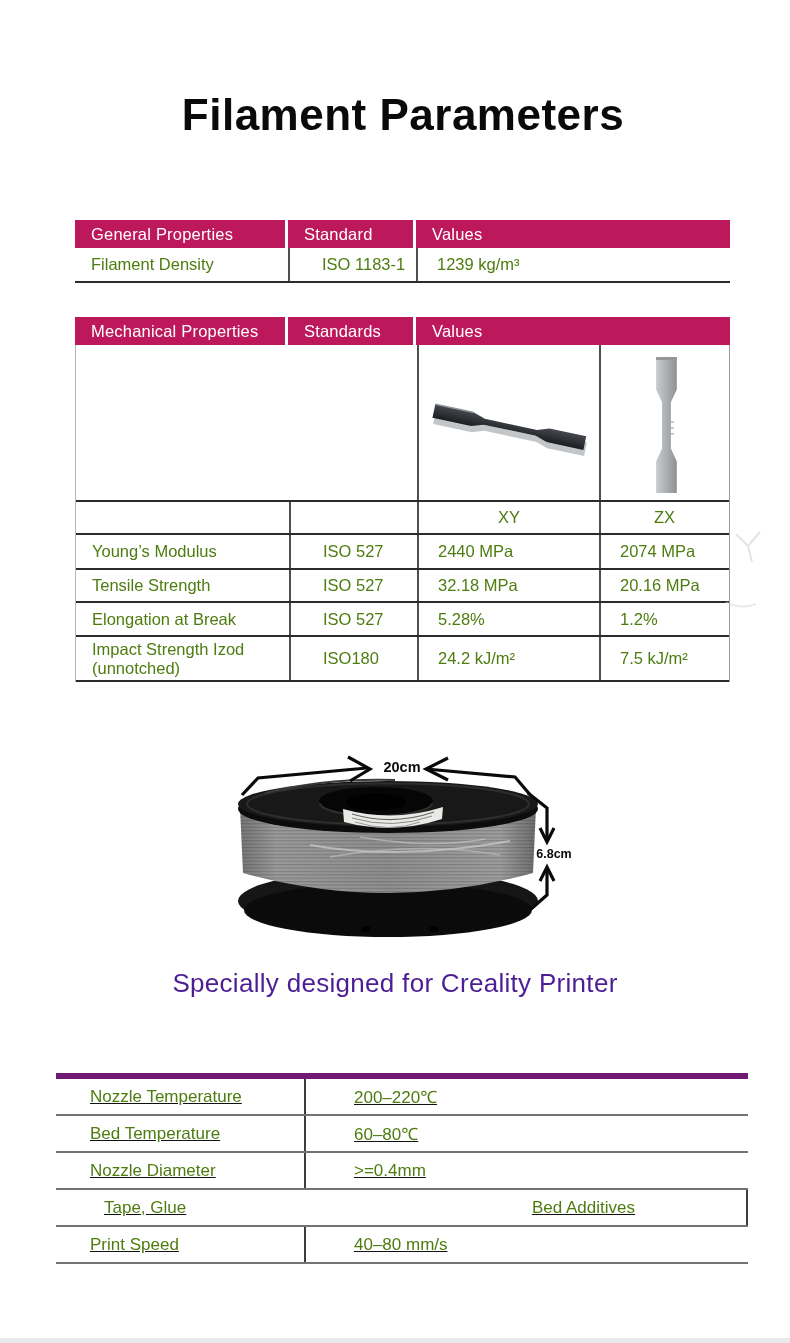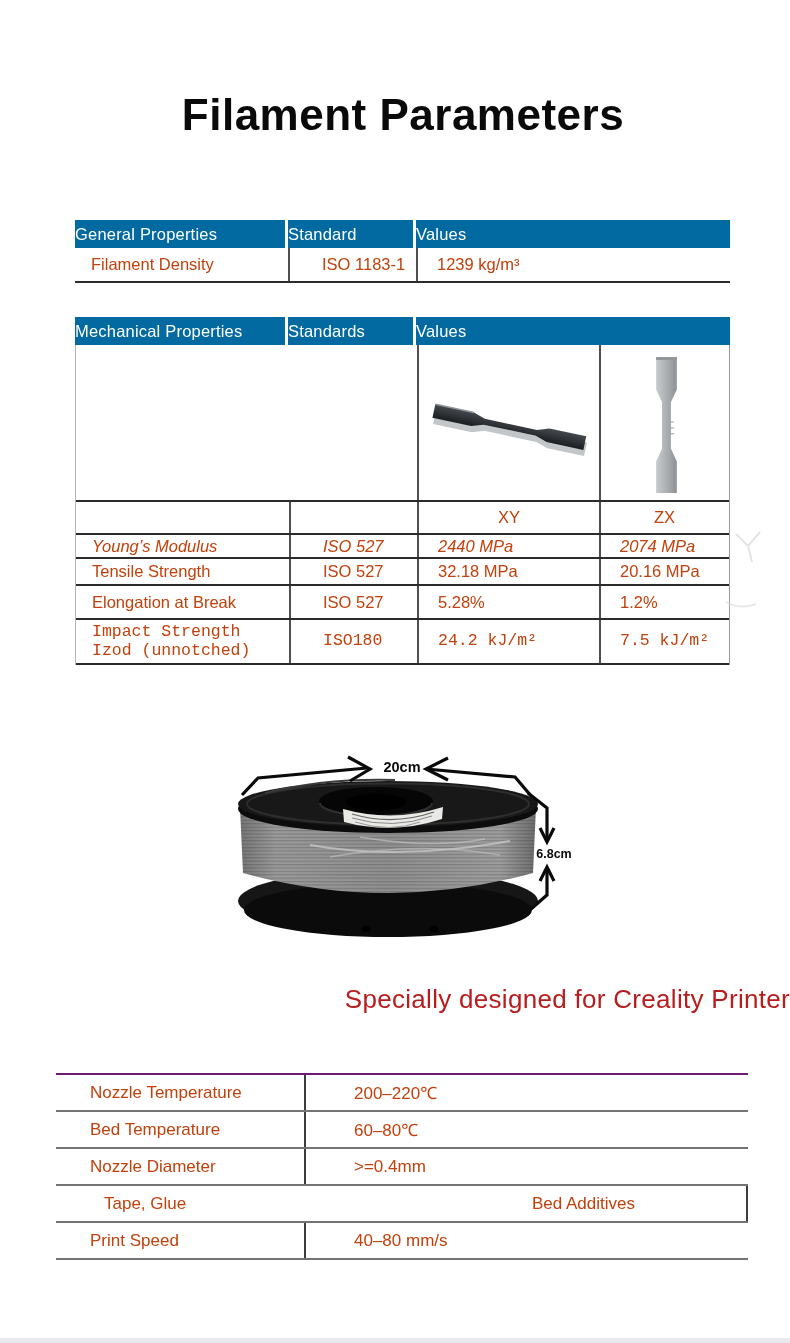--- a/index.html
+++ b/index.html
@@ -8,24 +8,24 @@
     font-family:"Liberation Sans", sans-serif;color:#111;overflow:hidden;
   }
   *{box-sizing:border-box;}
   .title{
     position:absolute;top:82px;left:0;width:100%;margin:8px;
     text-align:center;font-size:44px;font-weight:700;color:#0a0a0a;letter-spacing:0.5px;
   }
   
   .trow{display:flex;}
   .hcell{
-    background:#0369a1;color:#fff;font-size:16.5px;
-    display:flex;align-items:center;letter-spacing:0.2px;text-align:right;
-  }
-  .cell{display:flex;align-items:center;font-size:16.5px;color:#c2410c;}
+    background:#be185d;color:#fff;font-size:16.5px;
+    display:flex;align-items:center;padding-left:16px;letter-spacing:0.2px;text-align:right;
+  }
+  .cell{display:flex;align-items:center;font-size:16.5px;color:#4d7c0f;}
   .pad1{padding-left:16px;}
   .pad2{padding-left:32px;}
   .pad3{padding-left:19px;}
   .vline{border-left:2px solid #4f4f4f;}
   .hline{border-bottom:2px solid #2b2b2b;}
   .ctr{justify-content:center;padding-left:0;}
 
   
   .general-table{position:absolute;left:75px;top:220px;width:655px;}
   .general-table .hdr{height:28px;}
@@ -37,37 +37,37 @@
 
   
   .mech-table{position:absolute;left:75px;top:317px;width:655px;}
   .mech-table .hdr{height:28px;}
   .mech-body{border-left:1px solid #b5b5b5;border-right:1px solid #9a9a9a;}
   .w-m12{width:341px;}
   .w-m3{width:182px;}
   .w-m4{width:129px;}
   .img-row{height:157px;}
   .sub-row{height:33px;}
-  .mr1{height:24px;font-style:italic;}
-  .mr2{height:27px;}
+  .mr1{height:35px;}
+  .mr2{height:33px;}
   .mr3{height:34px;}
-  .mr4{height:45px;font-family:Liberation Mono, monospace;}
+  .mr4{height:45px;}
   .mr4 .cell{line-height:1.15;}
   .spec-cell{justify-content:center;align-items:center;}
 
   
   .spool-wrap{position:absolute;left:180px;top:745px;width:430px;height:220px;}
 
   .caption{
-    position:absolute;top:968px;left:0;width:100%;text-align:right;
-    font-size:26px;font-weight:400;color:#b91c1c;letter-spacing:0.3px;margin-top:16px;
-  }
-
-  
-  .print-table{position:absolute;left:56px;top:1073px;width:692px;border-top:2px solid #701a75;}
+    position:absolute;top:968px;left:0;width:100%;text-align:center;
+    font-size:26px;font-weight:400;color:#4c1d95;letter-spacing:0.3px;
+  }
+
+  
+  .print-table{position:absolute;left:56px;top:1073px;width:692px;border-top:6px solid #701a75;text-decoration:underline;}
   .print-table .trow{height:37px;border-bottom:2px solid #737373;}
   .p-c1{width:250px;border-right:2px solid #3d3d3d;padding-left:34px;font-size:17px;}
   .p-c2{flex:1;padding-left:48px;font-size:17px;}
 
   .bottom-strip{position:absolute;left:0;bottom:0;width:100%;height:5px;background:#e8e8ed;}
   .watermark{position:absolute;left:722px;top:522px;opacity:0.55;}
 </style>
 </head>
 <body>
 

